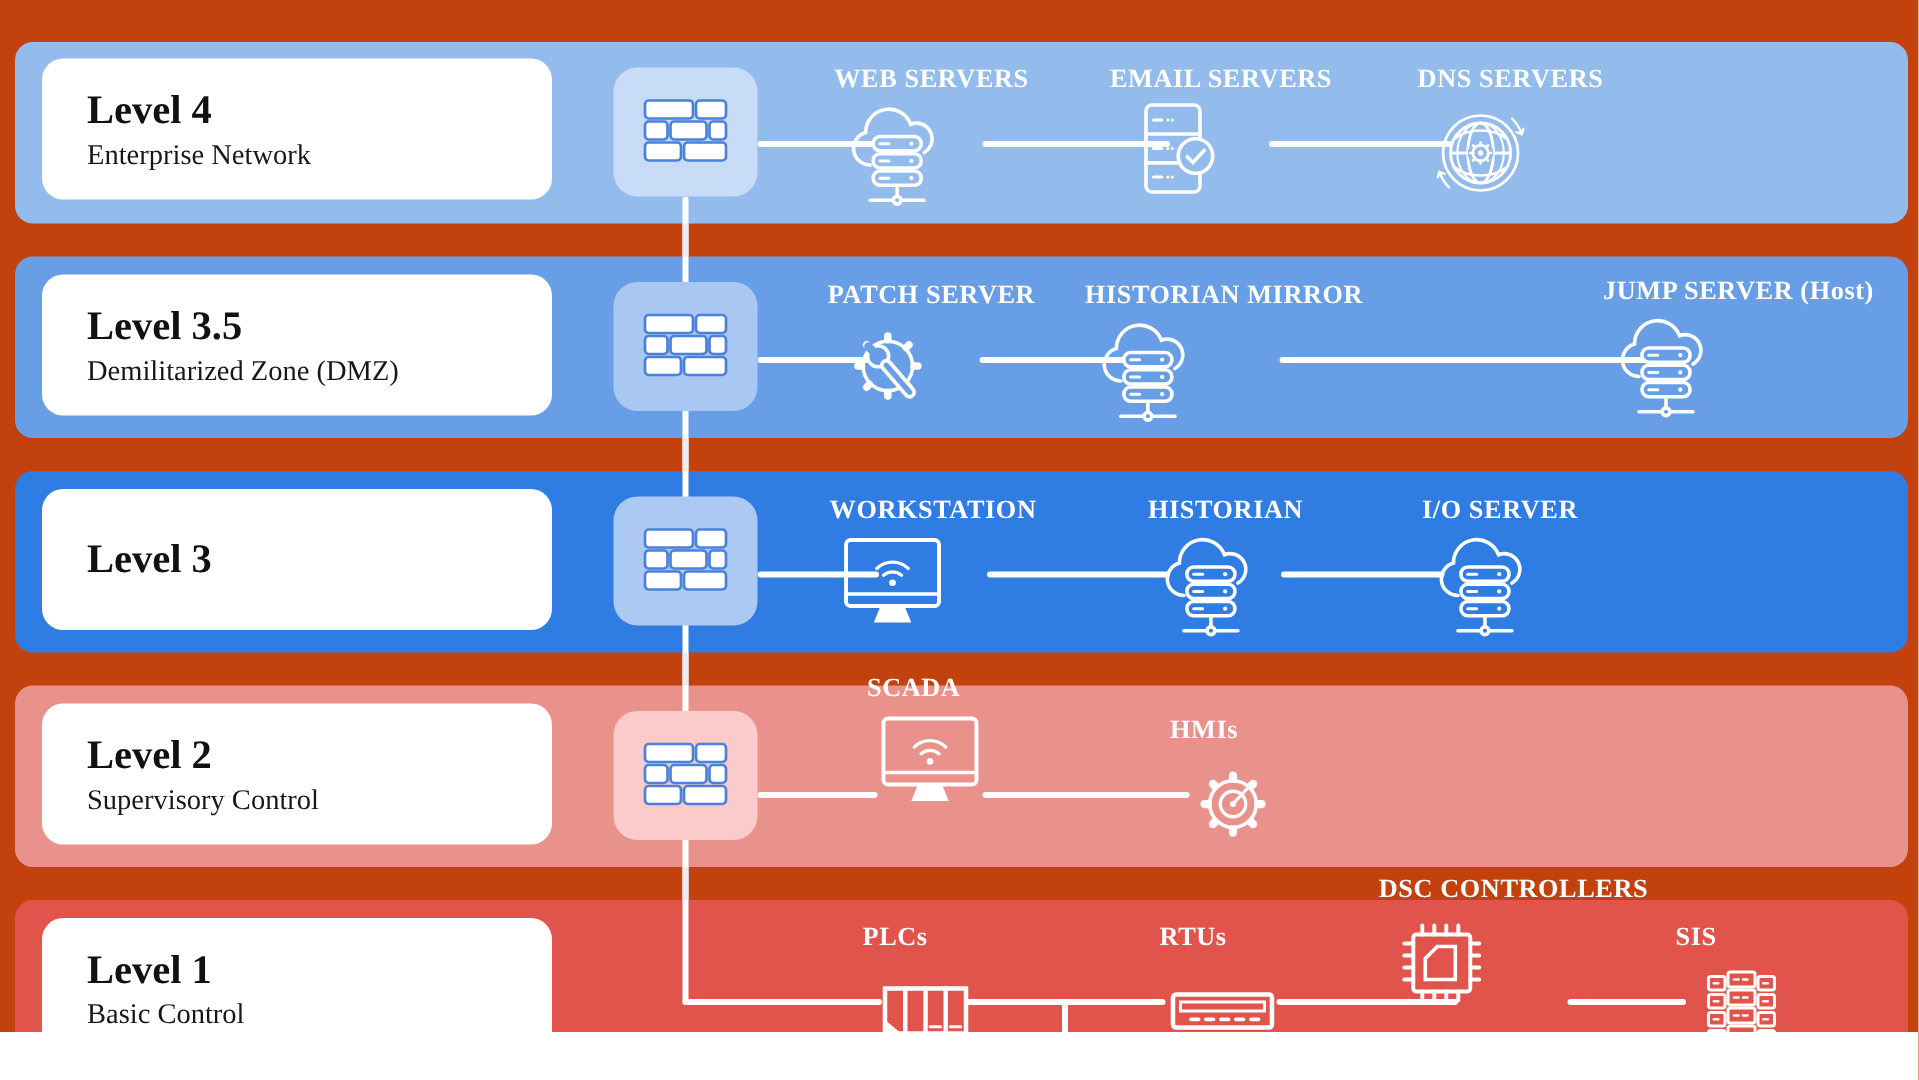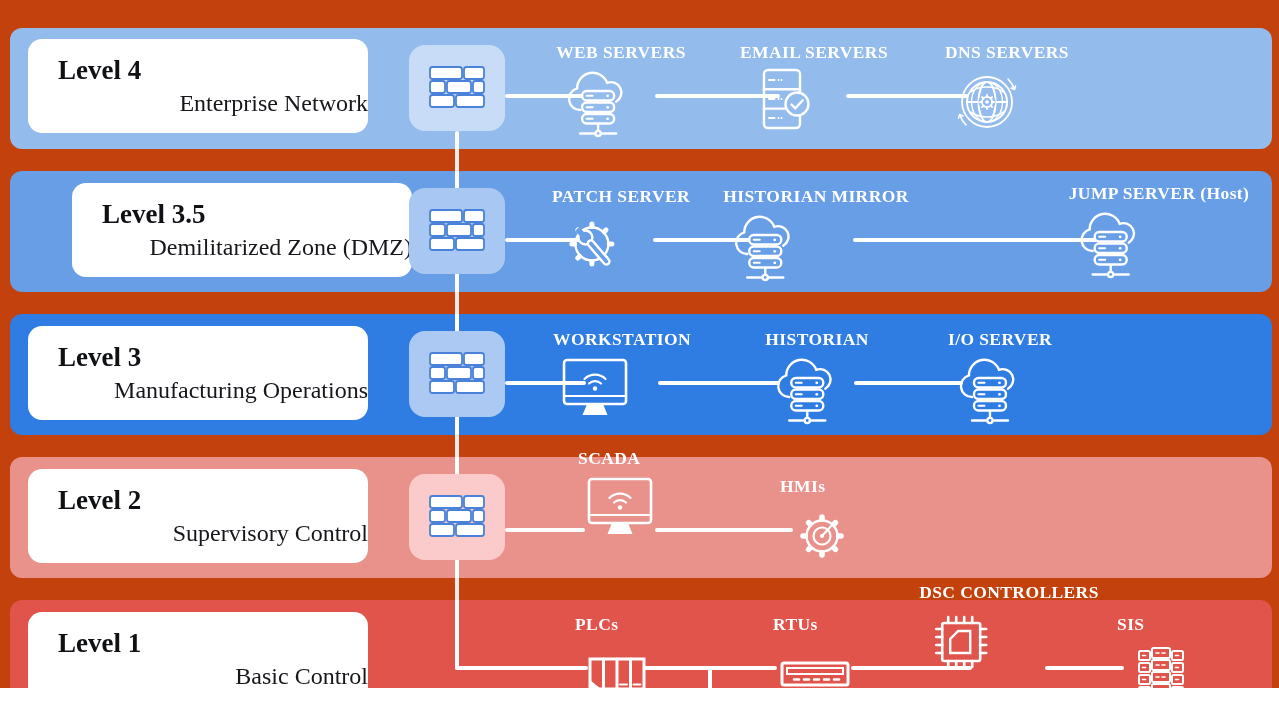--- a/index.html
+++ b/index.html
@@ -11,21 +11,21 @@
   .b0{background:#93bbec;top:28px;}
   .b1{background:#689ee6;top:171px;}
   .b2{background:#2f7ce2;top:314px;}
   .b3{background:#e9928c;top:457px;}
   .b4{background:#e0544b;top:600px;height:121px;}
   .card{
     position:absolute;left:28px;width:340px;height:94px;background:#ffffff;border-radius:14px;
     z-index:3;display:flex;flex-direction:column;justify-content:center;padding-left:30px;box-sizing:border-box;
   }
   .lvl{font-size:27px;font-weight:700;color:#0f1115;line-height:1.15;}
-  .sub{font-size:24px;font-weight:400;color:#15171b;margin-top:4px;line-height:1.15;text-align:right;}
+  .sub{font-size:19px;font-weight:400;color:#15171b;margin-top:4px;line-height:1.15;}
   .fw{
     position:absolute;left:409px;width:96px;height:86px;border-radius:16px;z-index:3;
     display:flex;align-items:center;justify-content:center;
   }
   .fw0{background:#c8dcf7;}
   .fw1{background:#a8c7f2;}
   .fw2{background:#abc9f3;}
   .fw3{background:#fbcbcc;}
   .hline{position:absolute;height:4px;background:#ffffff;border-radius:2px;z-index:2;}
   .vline{position:absolute;width:4px;background:#ffffff;border-radius:2px;z-index:2;}
@@ -281,27 +281,26 @@
   <div class="vline" style="left:455px;top:131px;height:539px;"></div>
   <div class="gapline" style="left:455px;top:149px;height:22px;"></div>
   <div class="gapline" style="left:455px;top:292px;height:22px;"></div>
   <div class="gapline" style="left:455px;top:435px;height:22px;"></div>
   <div class="gapline" style="left:455px;top:578px;height:22px;"></div>
 
   <div class="card" style="top:39px;">
     <div class="lvl">Level 4</div>
     <div class="sub">Enterprise Network</div>
   </div>
-  <div class="card" style="top:183px;margin-left:44px;">
+  <div class="card" style="top:183px;">
     <div class="lvl">Level 3.5</div>
     <div class="sub">Demilitarized Zone (DMZ)</div>
   </div>
   <div class="card" style="top:326px;">
     <div class="lvl">Level 3</div>
-    <div class="sub">Manufacturing Operations</div>
   </div>
   <div class="card" style="top:469px;">
     <div class="lvl">Level 2</div>
     <div class="sub">Supervisory Control</div>
   </div>
   <div class="card" style="top:612px;">
     <div class="lvl">Level 1</div>
     <div class="sub">Basic Control</div>
   </div>
 

